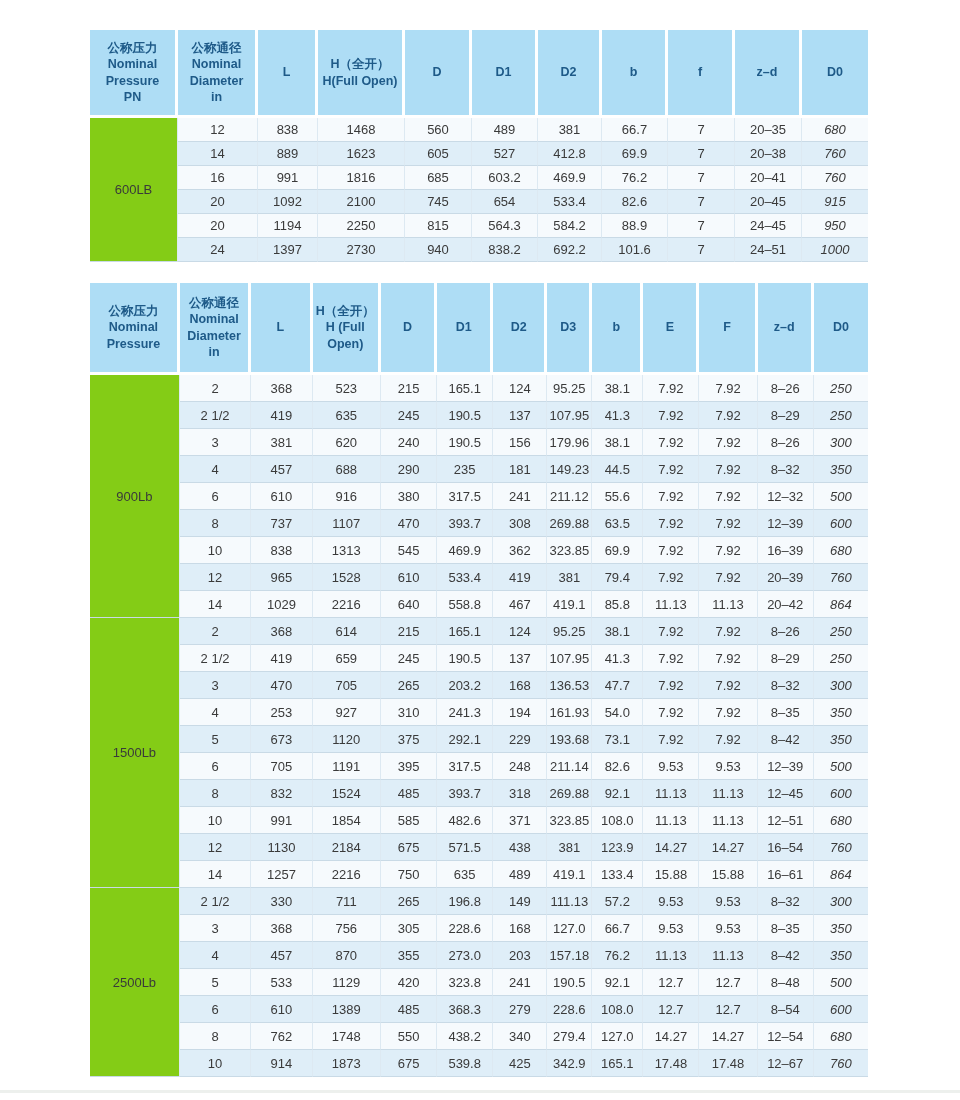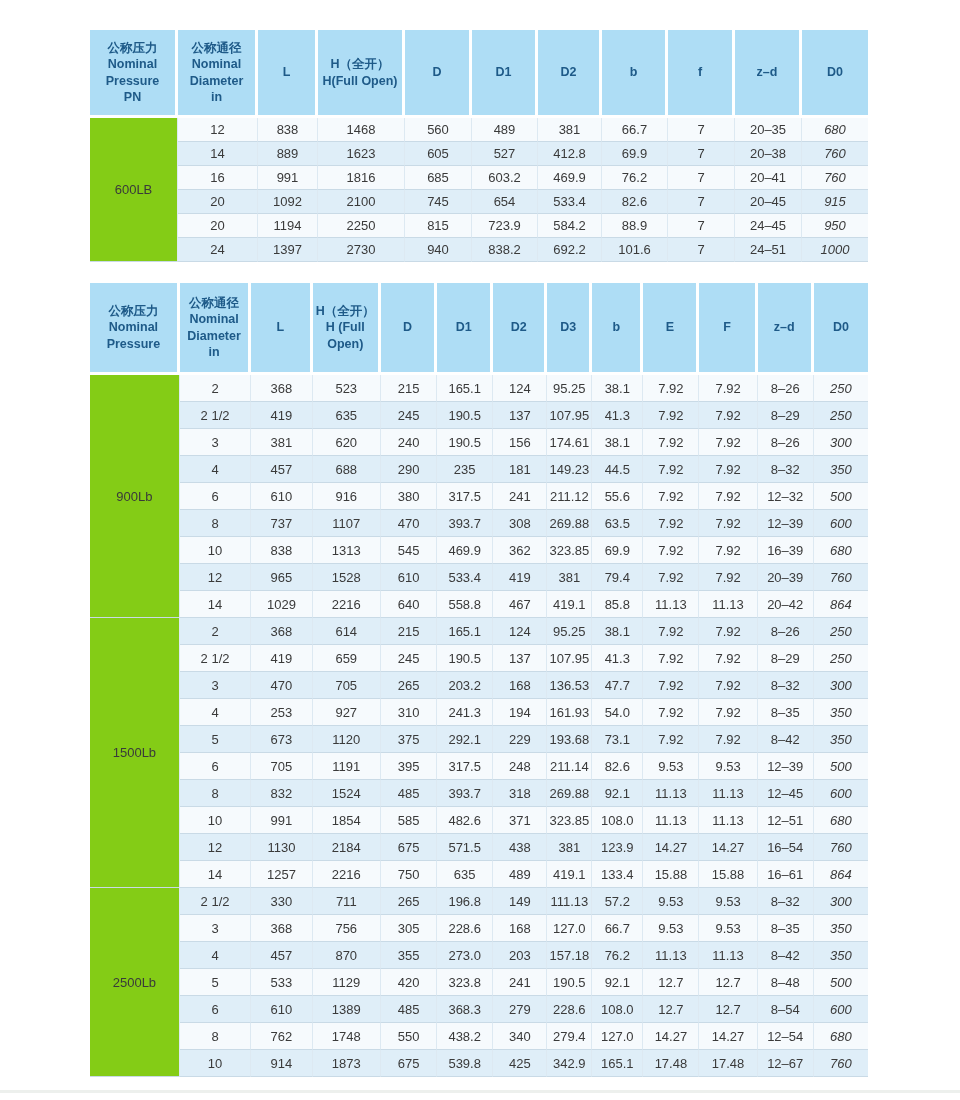--- a/index.html
+++ b/index.html
@@ -149,21 +149,21 @@
           <td class="d">82.6</td>
           <td class="d">7</td>
           <td class="d">20–45</td>
           <td class="d">915</td>
         </tr>
         <tr class="even">
           <td class="d">20</td>
           <td class="d">1194</td>
           <td class="d">2250</td>
           <td class="d">815</td>
-          <td class="d">723.9</td>
+          <td class="d">564.3</td>
           <td class="d">584.2</td>
           <td class="d">88.9</td>
           <td class="d">7</td>
           <td class="d">24–45</td>
           <td class="d">950</td>
         </tr>
         <tr class="odd">
           <td class="d">24</td>
           <td class="d">1397</td>
           <td class="d">2730</td>
@@ -233,21 +233,21 @@
           <td class="d">8–29</td>
           <td class="d">250</td>
         </tr>
         <tr class="even">
           <td class="d">3</td>
           <td class="d">381</td>
           <td class="d">620</td>
           <td class="d">240</td>
           <td class="d">190.5</td>
           <td class="d">156</td>
-          <td class="d">174.61</td>
+          <td class="d">179.96</td>
           <td class="d">38.1</td>
           <td class="d">7.92</td>
           <td class="d">7.92</td>
           <td class="d">8–26</td>
           <td class="d">300</td>
         </tr>
         <tr class="odd">
           <td class="d">4</td>
           <td class="d">457</td>
           <td class="d">688</td>

